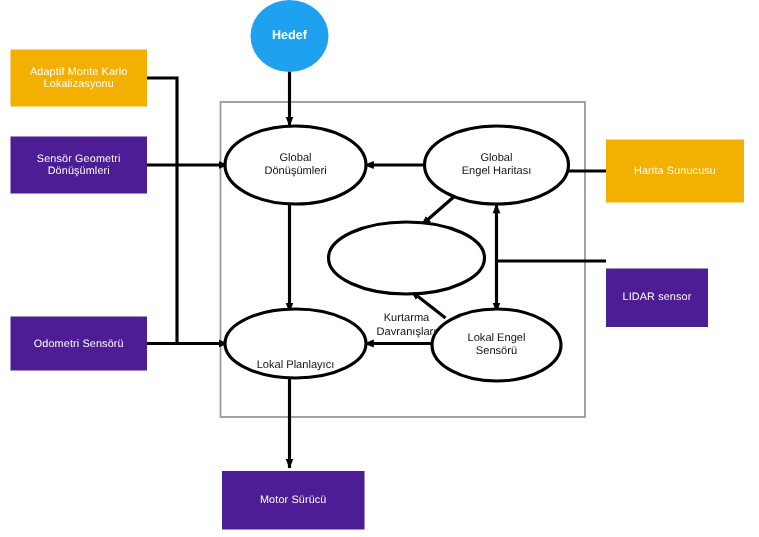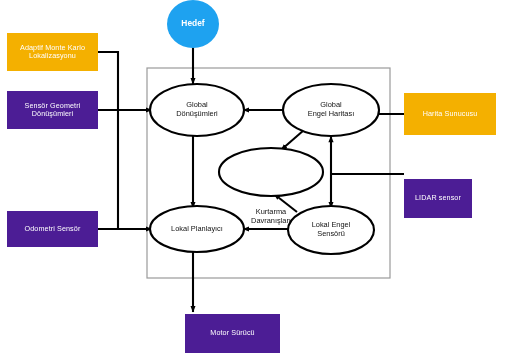--- a/index.html
+++ b/index.html
@@ -127,40 +127,40 @@
     </div>
   </div>
 
   <div class="node ellipse-label" style="left:219px; top:156px; width:104px; height:32px;margin-top:45px;">
     <div>
       <span>Kurtarma</span>
       <span>Davranışları</span>
     </div>
   </div>
 
-  <div class="node ellipse-label" style="left:150px; top:221px; width:94px; height:16px;">
+  <div class="node ellipse-label" style="left:150px; top:235px; width:94px; height:16px;">
     <div>
       <span>Lokal Planlayıcı</span>
     </div>
   </div>
 
   <div class="node ellipse-label" style="left:288px; top:214px; width:86px; height:32px;">
     <div>
       <span>Lokal Engel</span>
       <span>Sensörü</span>
     </div>
   </div>
 
   <div class="node circle" style="left:167px; top:0px; width:52px; height:48px;">Hedef</div>
 
   <div class="node box orange" style="left:7px; top:33px; width:91px; height:38px;">Adaptif Monte Karlo Lokalizasyonu</div>
 
   <div class="node box blue" style="left:7px; top:91px; width:91px; height:38px;">Sensör Geometri Dönüşümleri</div>
 
-  <div class="node box blue" style="left:7px; top:211px; width:91px; height:36px;">Odometri Sensör</div>
+  <div class="node box blue" style="left:7px; top:211px; width:91px; height:36px;">Odometri Sensörü</div>
 
   <div class="node box orange" style="left:404px; top:93px; width:92px; height:42px;">Harita Sunucusu</div>
 
   <div class="node box blue" style="left:404px; top:155px; width:68px; height:39px;margin-top:24px;">LIDAR sensor</div>
 
-  <div class="node box blue" style="left:148px; top:314px; width:95px; height:39px;margin-left:37px;">Motor Sürücü</div>
+  <div class="node box blue" style="left:148px; top:314px; width:95px; height:39px;">Motor Sürücü</div>
 
 </div>
 
 </body></html>

